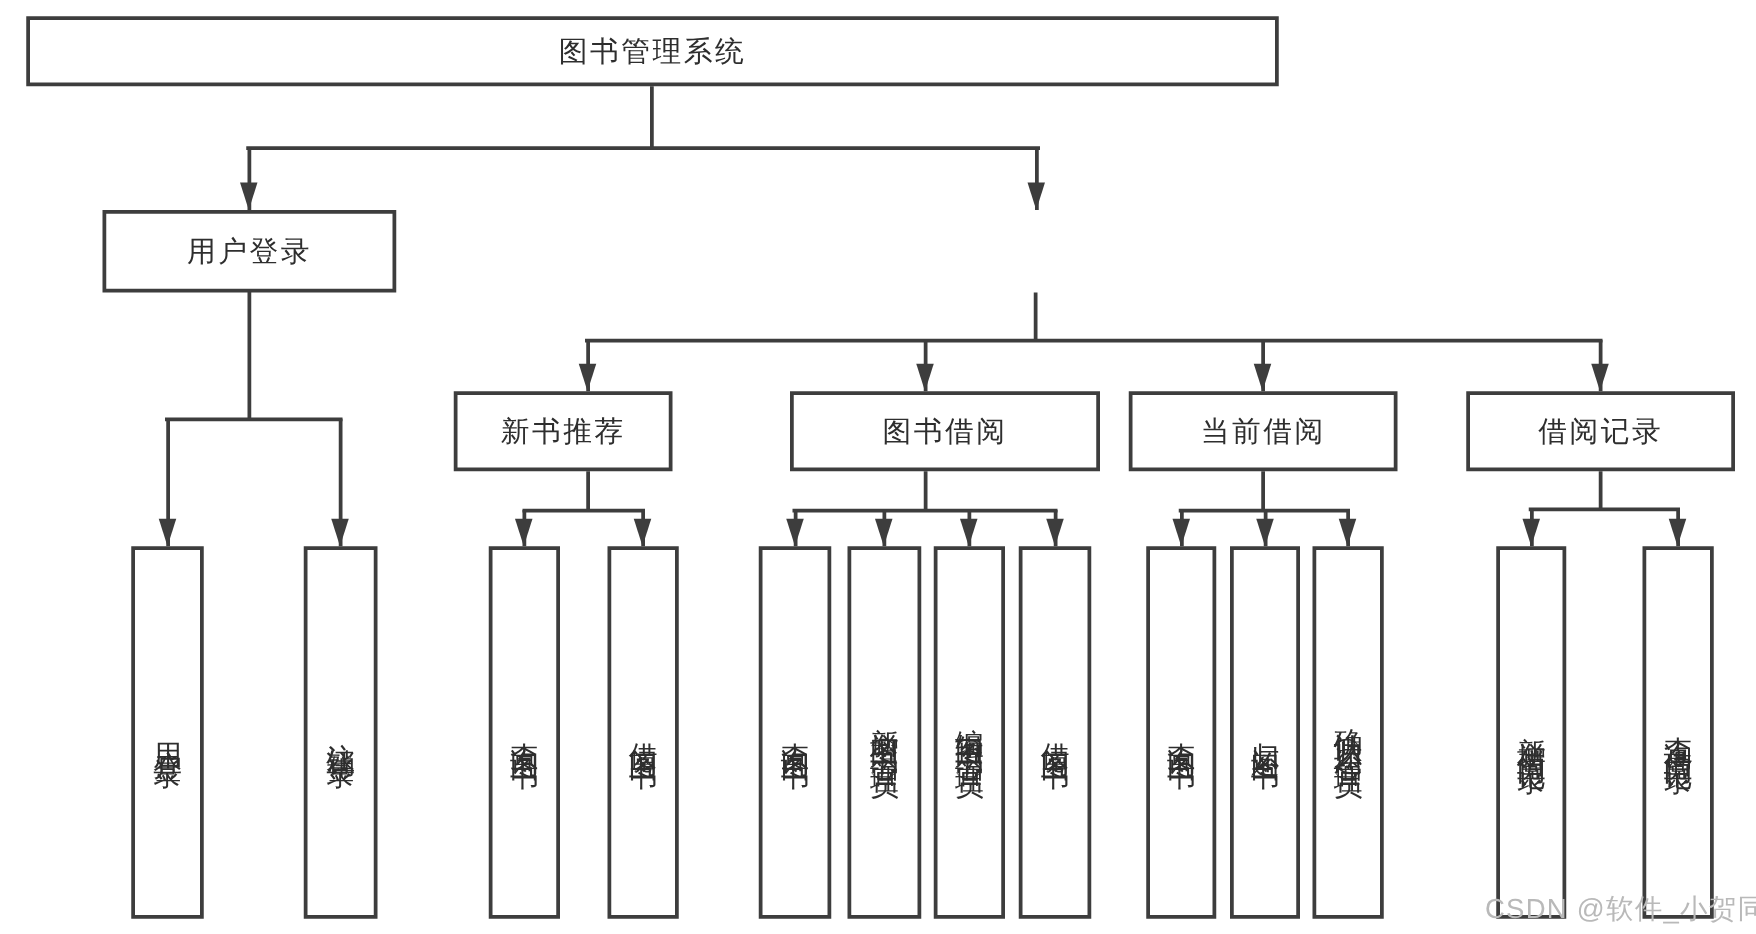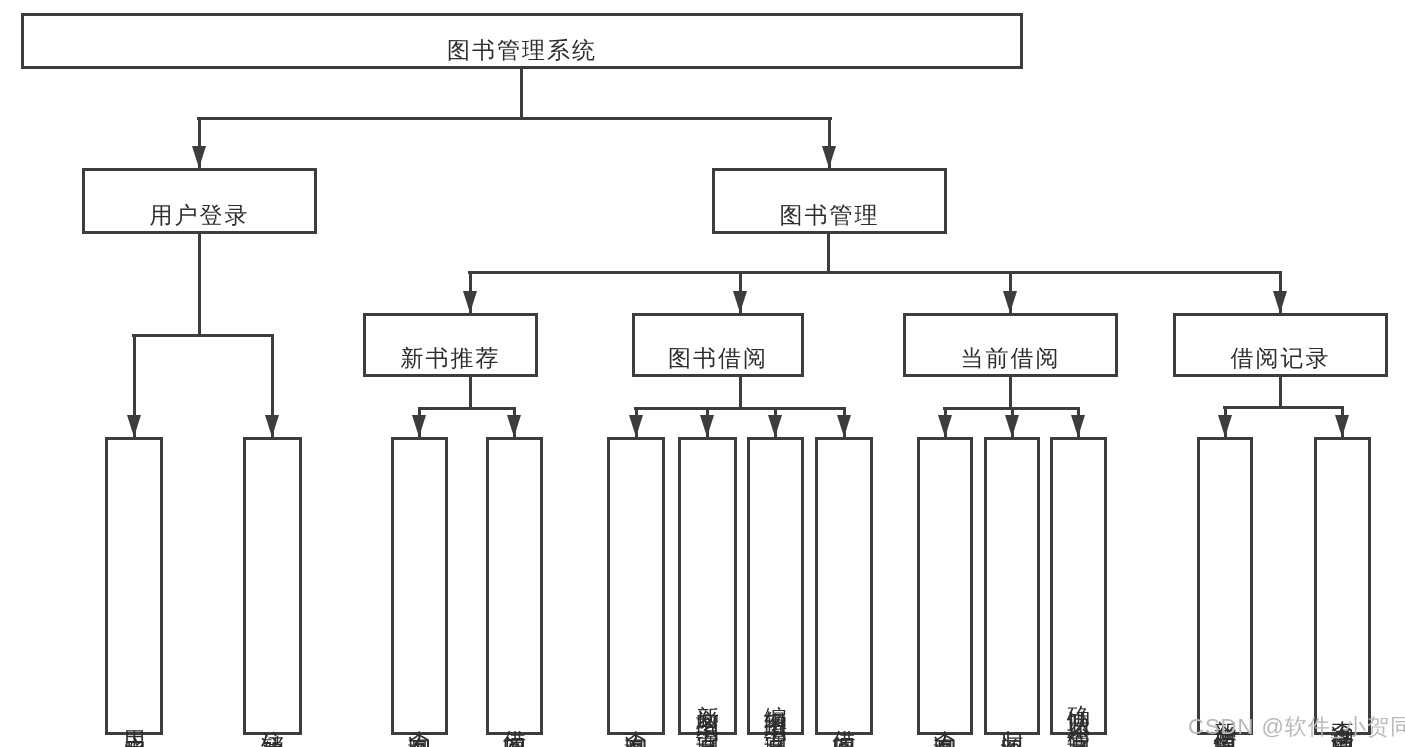--- a/index.html
+++ b/index.html
@@ -14,21 +14,21 @@
     width:1405px;height:747px;
     background:var(--bg);
     font-family:"Liberation Sans","DejaVu Sans",sans-serif;
     overflow:hidden;
   }
   .node{
     position:absolute;
     box-sizing:border-box;
     border:3px solid var(--line);
     background:#fff;
-    display:flex;align-items:flex-end;justify-content:center;
+    display:flex;align-items:center;justify-content:center;
     color:var(--text);
   }
   .h-node{font-size:23px;letter-spacing:2px;white-space:nowrap;}
   .v-node>span{
     writing-mode:vertical-rl;
     text-orientation:mixed;
     font-size:23px;
     letter-spacing:5px;
     line-height:1;
     white-space:nowrap;
@@ -54,28 +54,25 @@
 
 <div class="canvas">
 
   <div class="node h-node" style="left:21px;top:13px;width:1002px;height:56px">
     <span>图书管理系统</span>
   </div>
 
   <div class="node h-node" style="left:82px;top:168px;width:235px;height:66px">
     <span>用户登录</span>
   </div>
-  <div class="node h-node" style="left:712px;top:168px;width:235px;height:66px">
-    <span>图书管理</span>
-  </div>
 
   <div class="node h-node" style="left:363px;top:313px;width:175px;height:64px">
     <span>新书推荐</span>
   </div>
-  <div class="node h-node" style="left:632px;top:313px;width:172px;height:64px">
+  <div class="node h-node" style="left:632px;top:313px;width:248px;height:64px">
     <span>图书借阅</span>
   </div>
   <div class="node h-node" style="left:1173px;top:313px;width:215px;height:64px">
     <span>借阅记录</span>
   </div>
   <div class="node h-node" style="left:903px;top:313px;width:215px;height:64px">
     <span>当前借阅</span>
   </div>
 
   <div class="node v-node" style="left:105px;top:437px;width:58px;height:298px">

